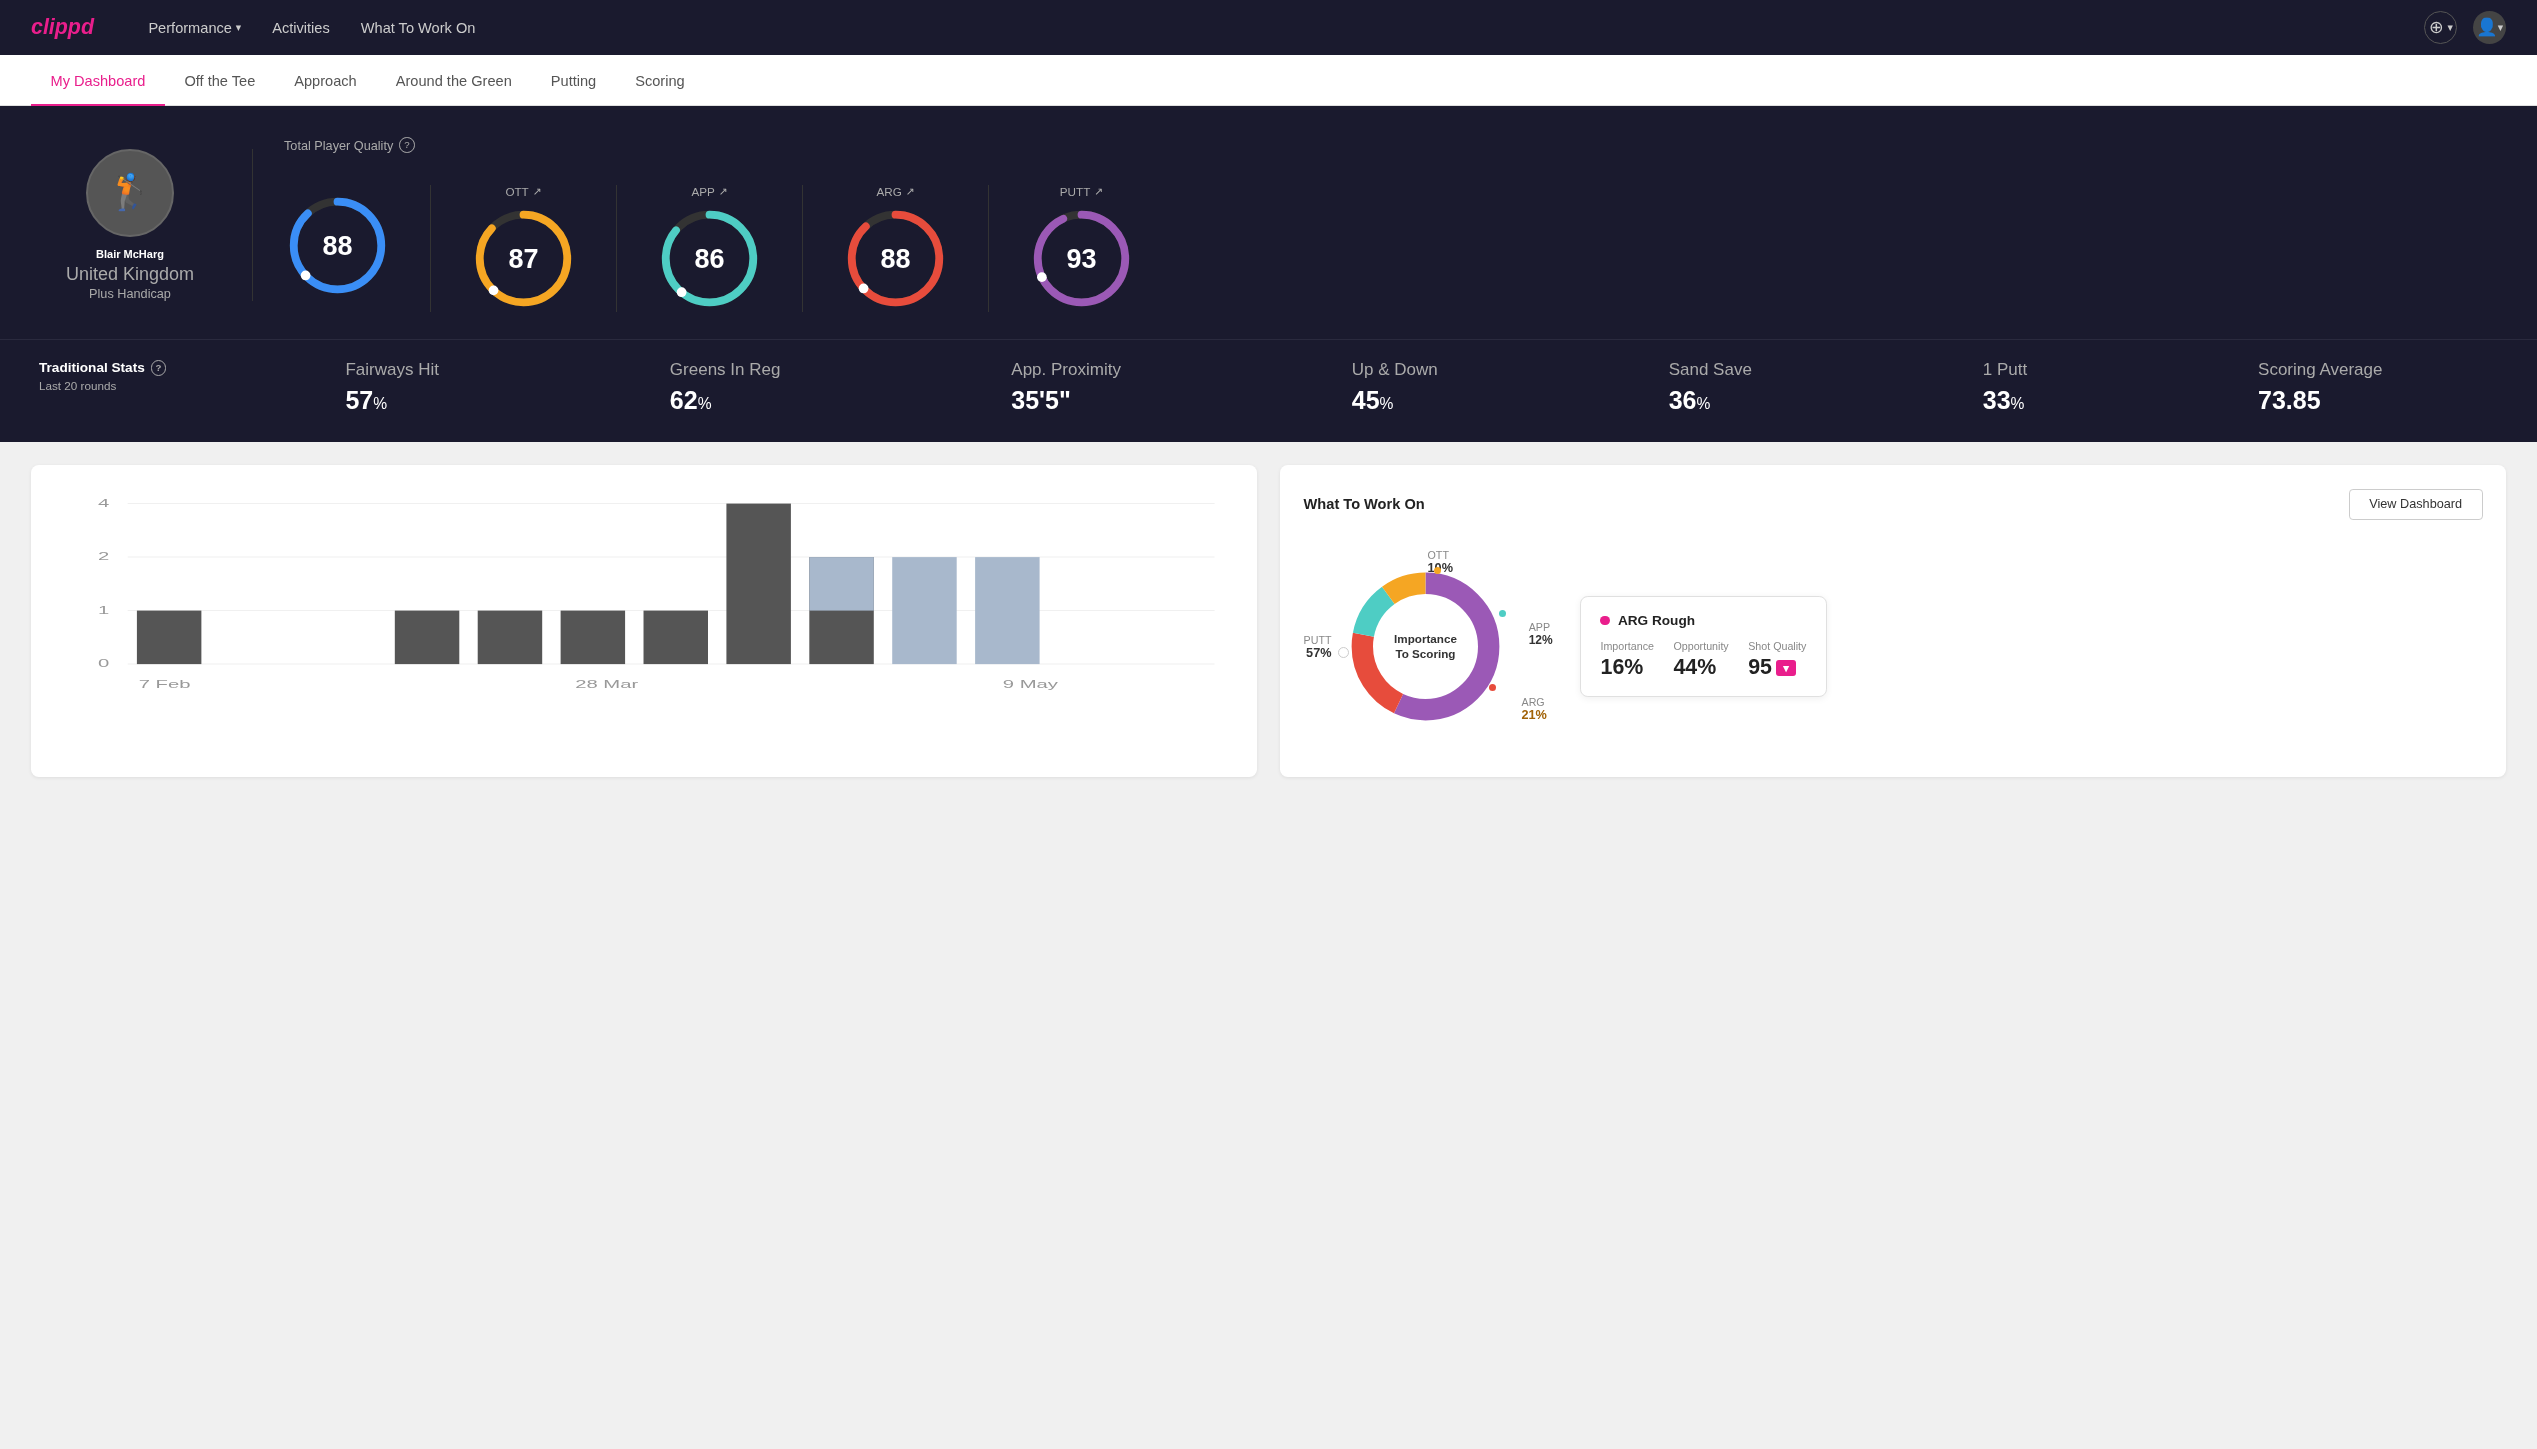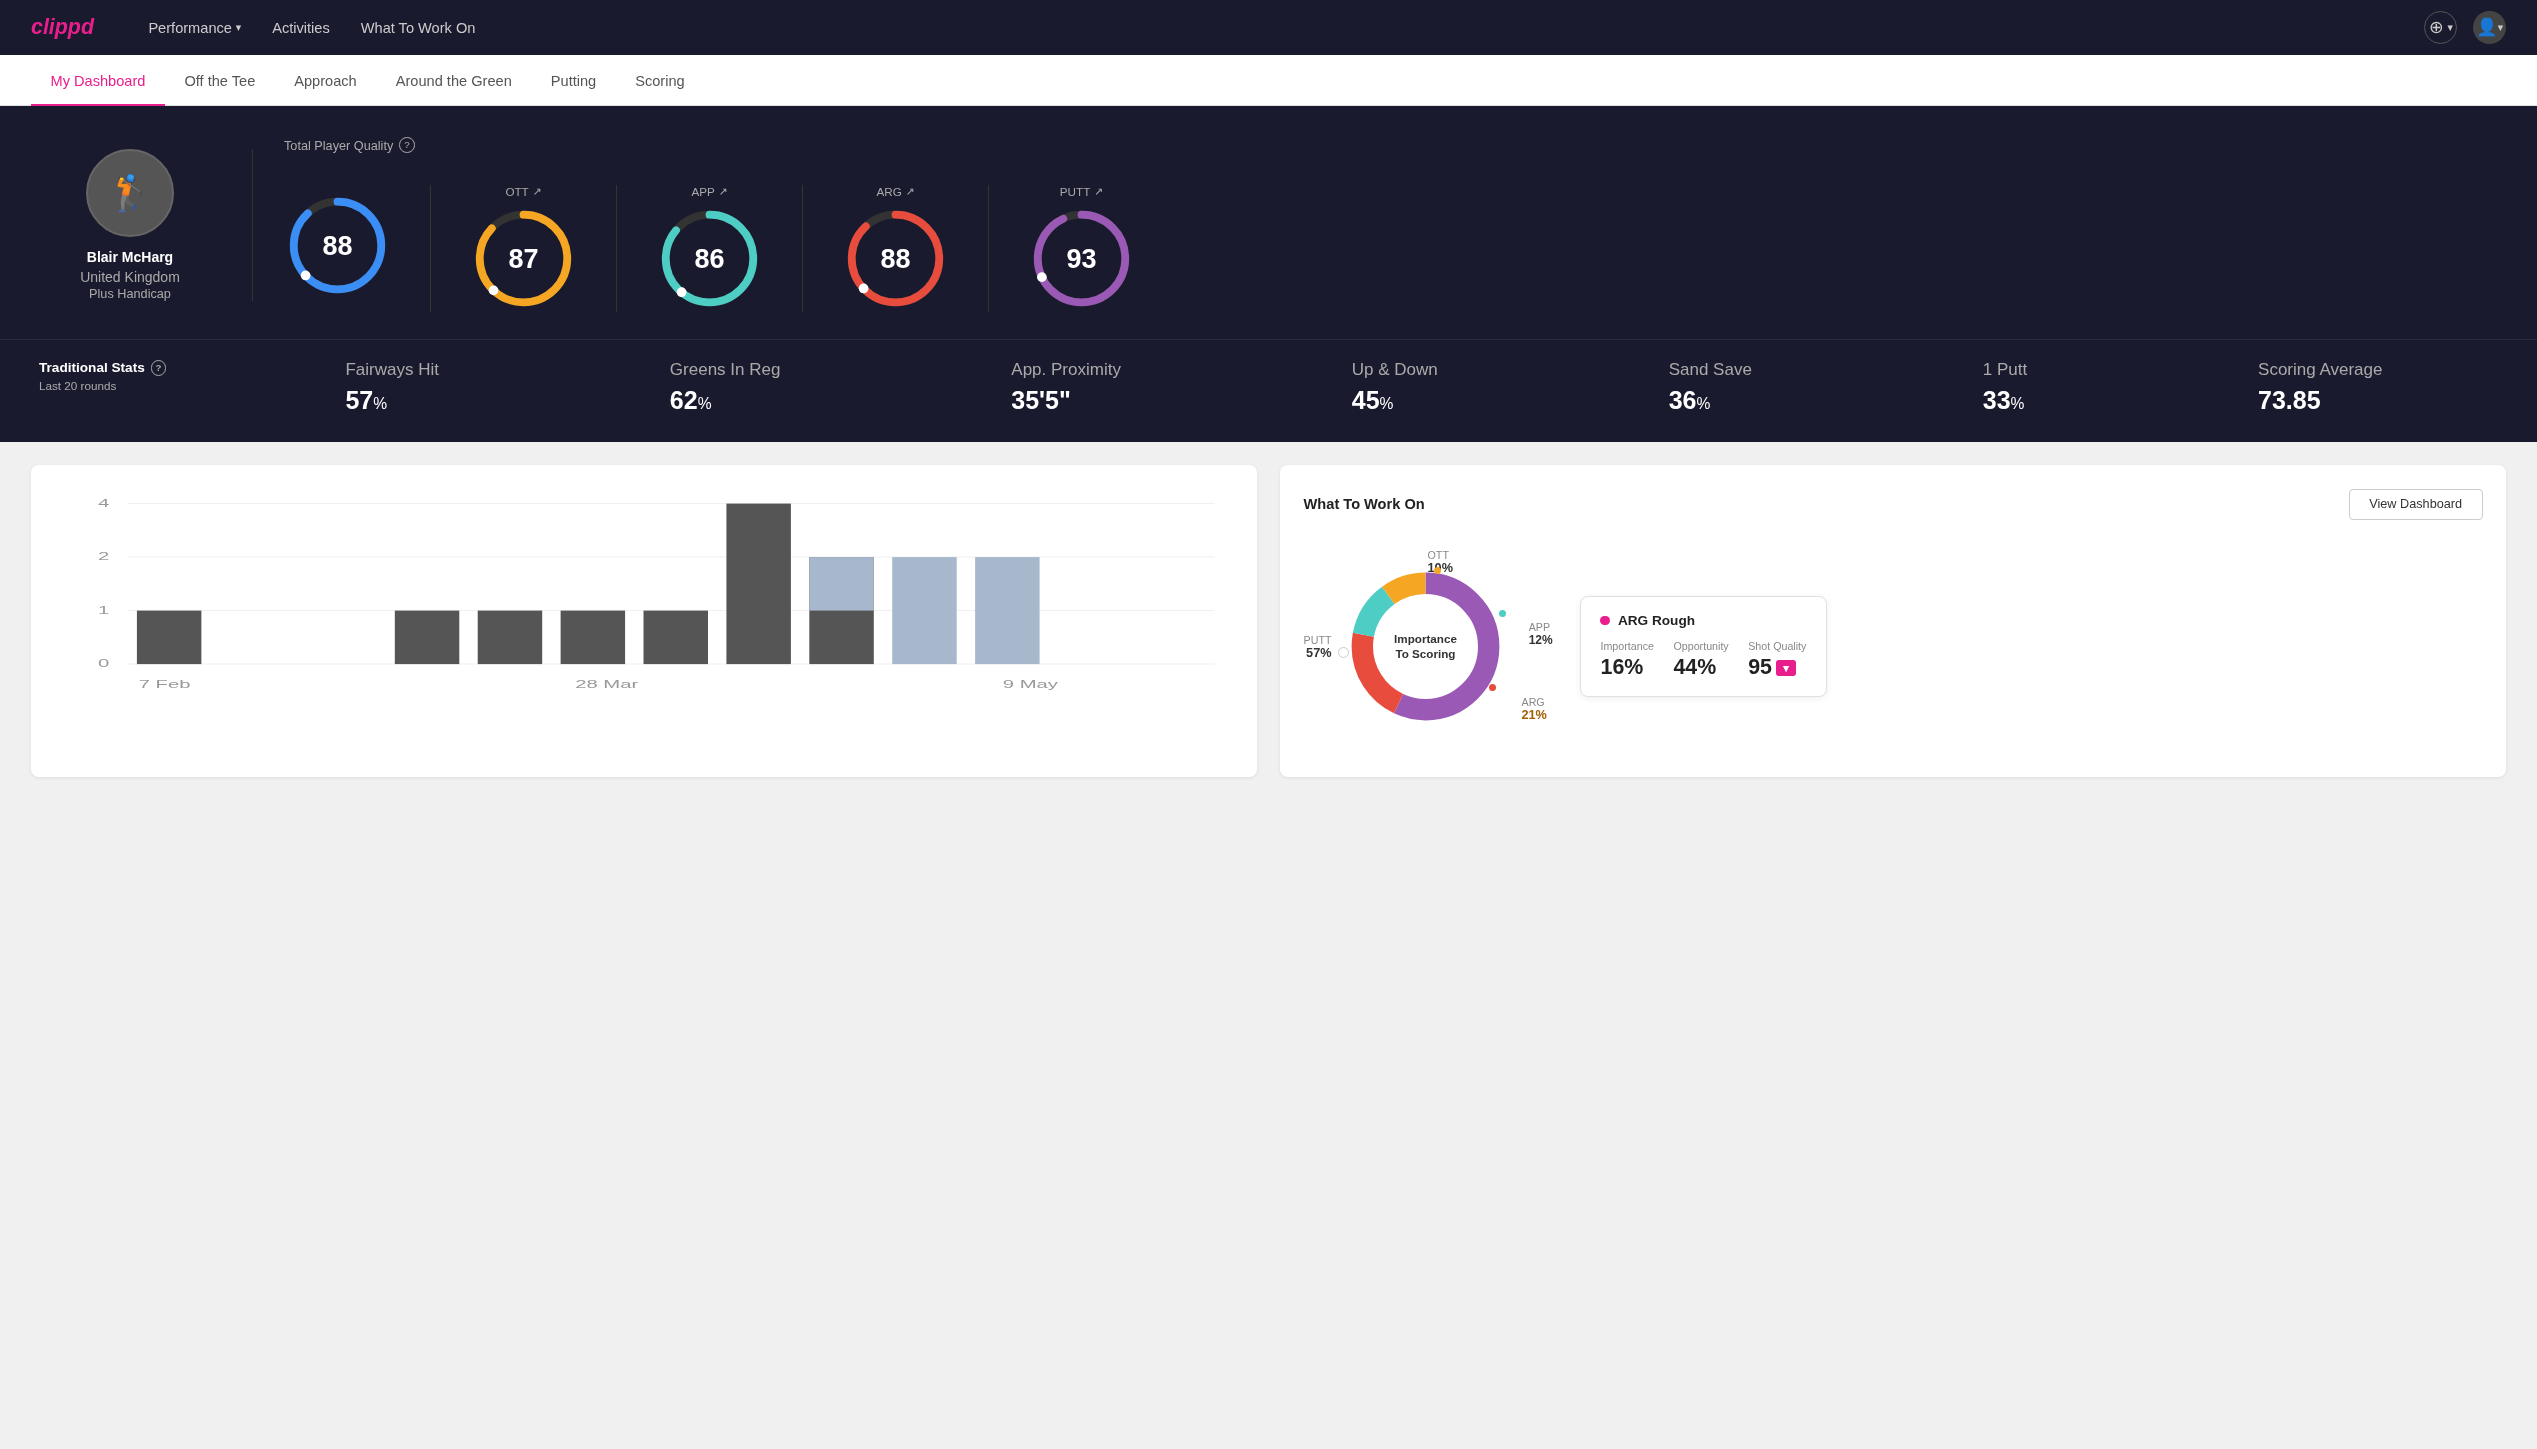--- a/index.html
+++ b/index.html
@@ -113,27 +113,27 @@
       border: 2.9px solid #666;
       display: flex;
       align-items: center;
       justify-content: center;
       font-size: 35px;
       color: #aaa;
       margin-bottom: 11.7px;
     }
     .player-name {
       color: #fff;
-      font-size: 14px;
+      font-size: 11px;
       font-weight: 700;
       margin-bottom: 3.9px;
     }
     .player-country {
       color: #aaa;
-      font-size: 14px;
+      font-size: 18px;
       margin-bottom: 1.9px;
     }
     .player-handicap {
       color: #aaa;
       font-size: 12.7px;
     }
 
     .scores-section {
       flex: 1;
       padding-left: 31px;

